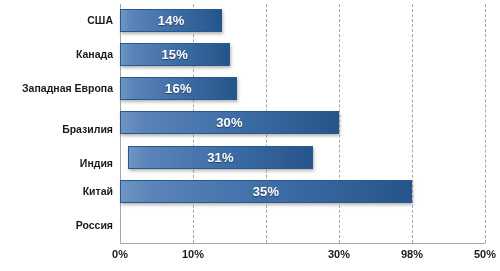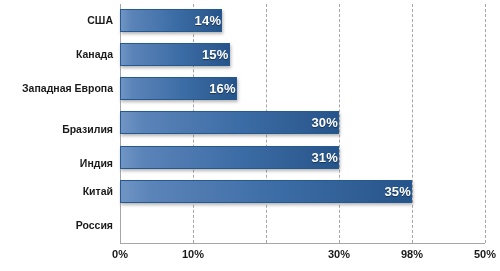--- a/index.html
+++ b/index.html
@@ -77,21 +77,21 @@
     border: 1px solid #d50000;
     box-shadow: 1px 2px 3px rgba(150,120,120,0.55);
   }
   .bar-label {
     position: absolute;
     top: 0;
     left: 0;
     right: 0;
     height: 23px;
     line-height: 22px;
-    text-align: right;
+    text-align: center;
     color: #ffffff;
     font-size: 13px;
     font-weight: bold;
     letter-spacing: 0.2px;
     text-shadow: 0 1px 1px rgba(0,0,0,0.45);
   }
 
   
   .cat-label {
     position: absolute;
@@ -160,21 +160,21 @@
         <div class="bar blue" style="width: 116.8px;">
           <span class="bar-label">16%</span>
         </div>
       </div>
       <div class="band" style="top: 102.429px; width: 365px;">
         <div class="bar blue" style="width: 219px;">
           <span class="bar-label">30%</span>
         </div>
       </div>
       <div class="band" style="top: 136.571px; width: 365px;">
-        <div class="bar blue" style="width: 219px;">
+        <div class="bar blue" style="width: 185px; margin-left: 8px;">
           <span class="bar-label">31%</span>
         </div>
       </div>
       <div class="band" style="top: 170.714px; width: 365px;">
         <div class="bar blue" style="width: 292px; text-decoration: underline;">
           <span class="bar-label">35%</span>
         </div>
       </div>
     </div>
 

